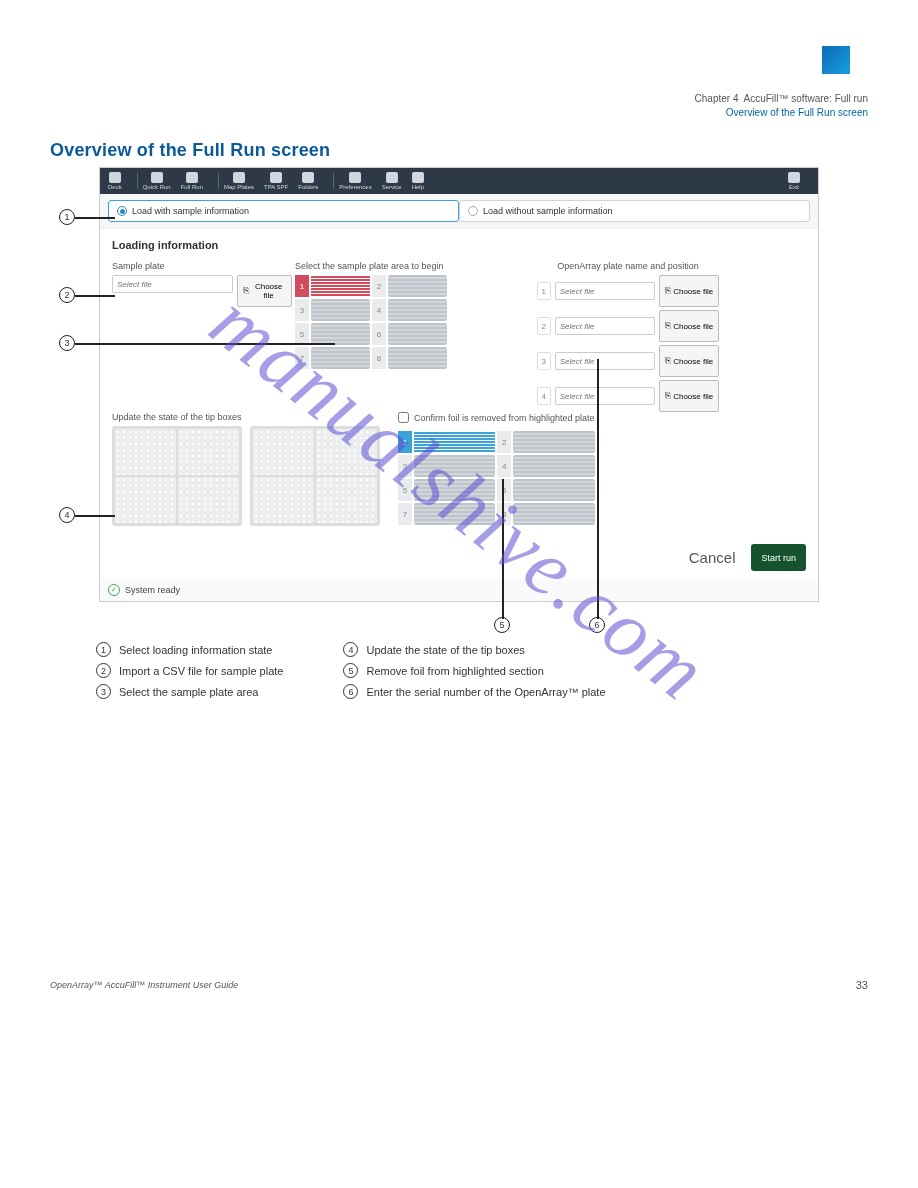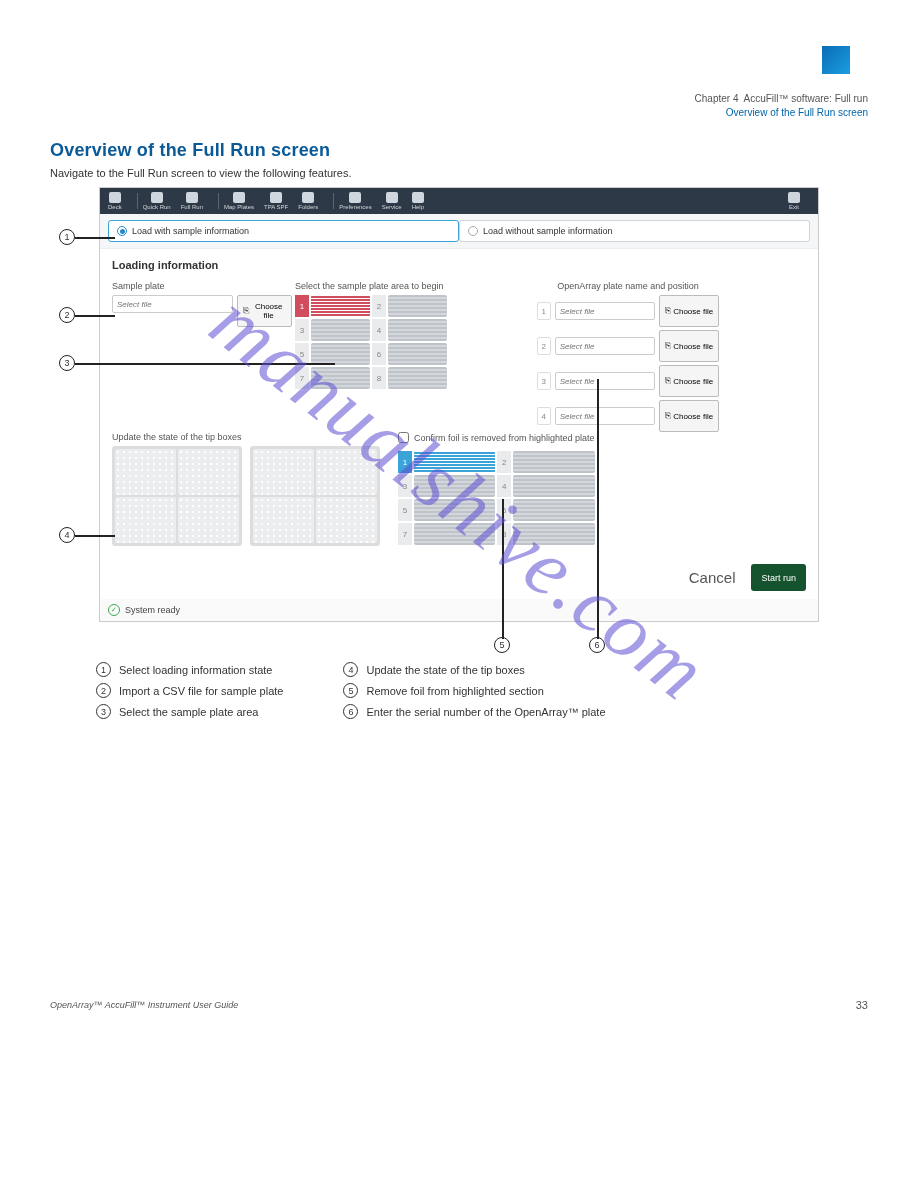--- a/index.html
+++ b/index.html
@@ -83,21 +83,20 @@
 <div class="page">
   <div class="header-right"></div>
 
   <div class="chapter-label">
     <span>Chapter 4</span>&nbsp;
     <span>AccuFill™ software: Full run</span><br>
     <a href="#">Overview of the Full Run screen</a>
   </div>
 
   <h2 class="main-heading">Overview of the Full Run screen</h2>
-  <p class="intro-text">Navigate to the Full Run screen to view the following features.</p>
 
   <div class="screenshot-wrapper">
 
     <div class="callout" style="top:42px; left:-40px;">1</div>
     <div class="lead" style="top:50px; left:-24px; width:40px;"></div>
 
     <div class="callout" style="top:120px; left:-40px;">2</div>
     <div class="lead" style="top:128px; left:-24px; width:40px;"></div>
 
     <div class="callout" style="top:168px; left:-40px;">3</div>

